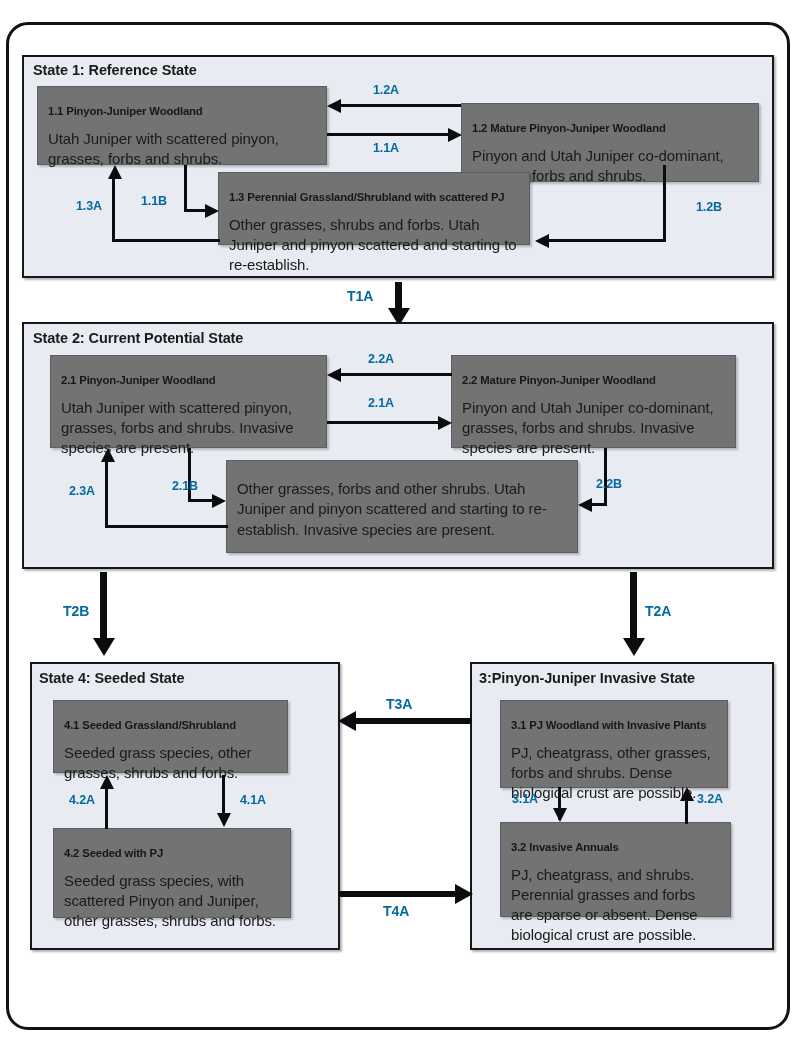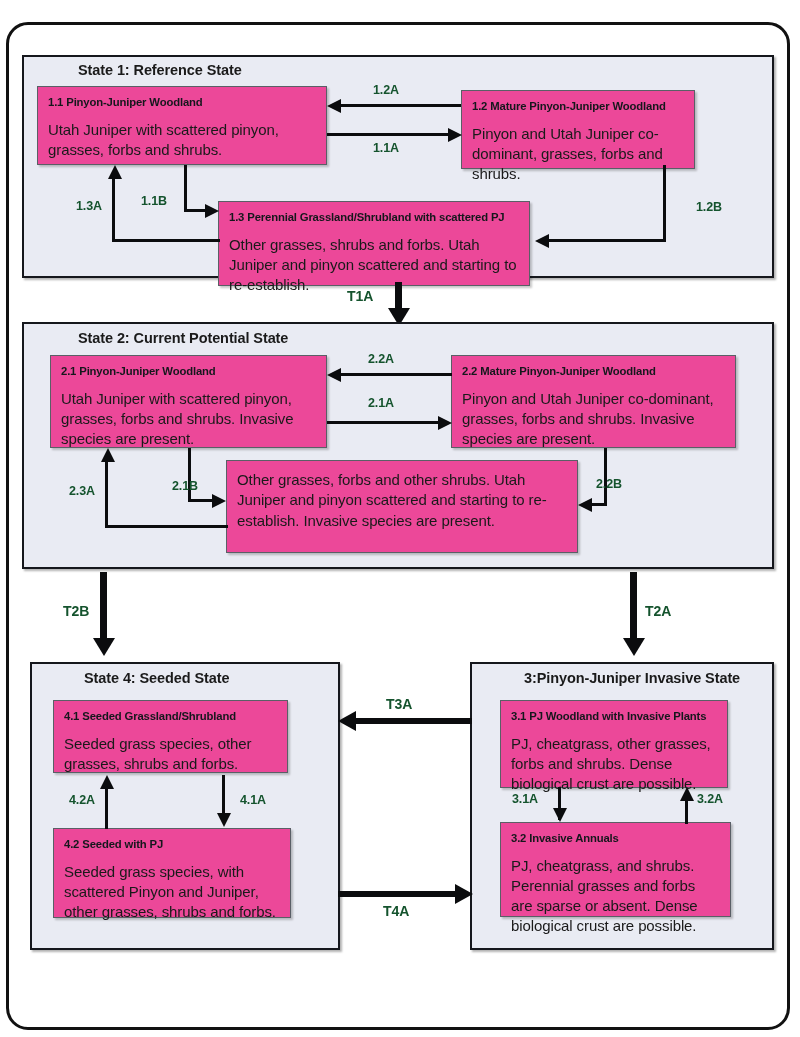--- a/index.html
+++ b/index.html
@@ -38,29 +38,28 @@
     box-sizing: border-box;
     box-shadow: 2px 2px 2px rgba(0,0,0,0.30);
   }
   .state-title {
     position: absolute;
     font-size: 14.5px;
     font-weight: bold;
     color: #1a1a1a;
     letter-spacing: -0.1px;
     white-space: nowrap;
-    margin-left: 45px;
   }
   
   .phase-box {
     position: absolute;
-    background: #ec4899;
+    background: #737373;
     border: 1.5px solid #5a5f66;
     box-sizing: border-box;
-    padding: 9px 10px 8px 10px;
+    padding: 18px 10px 8px 10px;
     box-shadow: 2px 2px 2px rgba(0,0,0,0.22);
   }
   .phase-title {
     font-size: 11.3px;
     font-weight: bold;
     color: #15171c;
     line-height: 1.2;
     margin: 0 0 10px 0;
     letter-spacing: -0.15px;
   }
@@ -120,21 +119,21 @@
   .head.down.big {
     border-left: 11px solid transparent;
     border-right: 11px solid transparent;
     border-top: 18px solid #0b0c0e;
   }
   
   .arrow-label {
     position: absolute;
     font-size: 12.5px;
     font-weight: bold;
-    color: #14532d;
+    color: #0369a1;
     white-space: nowrap;
     letter-spacing: -0.1px;
   }
   .arrow-label.big {
     font-size: 14px;
   }
 </style>
 </head>
 <body>
 
@@ -143,26 +142,26 @@
   <div class="outer-frame"></div>
 
   <div class="state-panel" style="left:22px; top:55px; width:752px; height:223px;"></div>
   <div class="state-title" style="left:33px; top:62px;">State 1: Reference State</div>
 
   <div class="phase-box" style="left:37px; top:86px; width:290px; height:79px;">
     <div class="phase-title">1.1 Pinyon-Juniper Woodland</div>
     <div class="phase-desc">Utah Juniper with scattered pinyon, grasses, forbs and shrubs.</div>
   </div>
 
-  <div class="phase-box" style="left:461px; top:90px; width:234px; height:79px;">
+  <div class="phase-box" style="left:461px; top:103px; width:298px; height:79px;">
     <div class="phase-title">1.2 Mature Pinyon-Juniper Woodland</div>
     <div class="phase-desc">Pinyon and Utah Juniper co-dominant, grasses, forbs and shrubs.</div>
   </div>
 
-  <div class="phase-box" style="left:218px; top:172px; width:312px; height:85px;margin-top:29px;">
+  <div class="phase-box" style="left:218px; top:172px; width:312px; height:73px;">
     <div class="phase-title">1.3 Perennial Grassland/Shrubland with scattered PJ</div>
     <div class="phase-desc">Other grasses, shrubs and forbs.  Utah Juniper and pinyon scattered and starting to re-establish.</div>
   </div>
 
   <div class="seg-h" style="left:340px; top:104px; width:121px;"></div>
   <div class="head left" style="left:327px; top:99px;"></div>
   <div class="arrow-label" style="left:373px; top:83px;">1.2A</div>
 
   <div class="seg-h" style="left:327px; top:133px; width:121px;"></div>
   <div class="head right" style="left:448px; top:128px;"></div>

